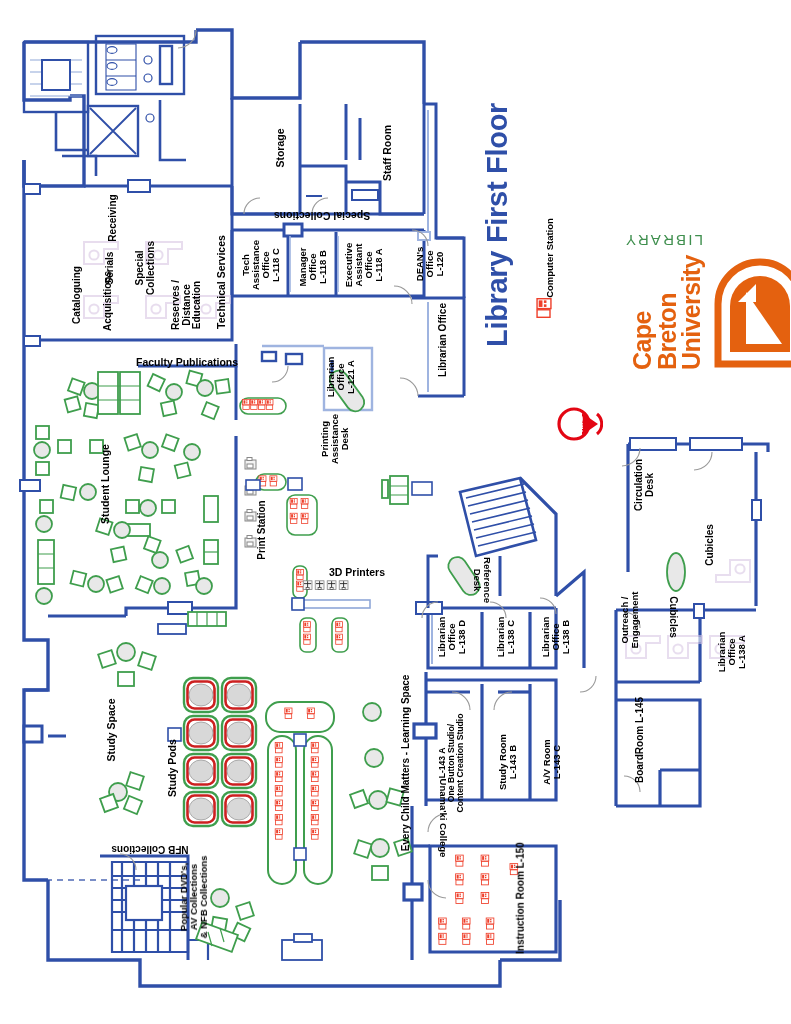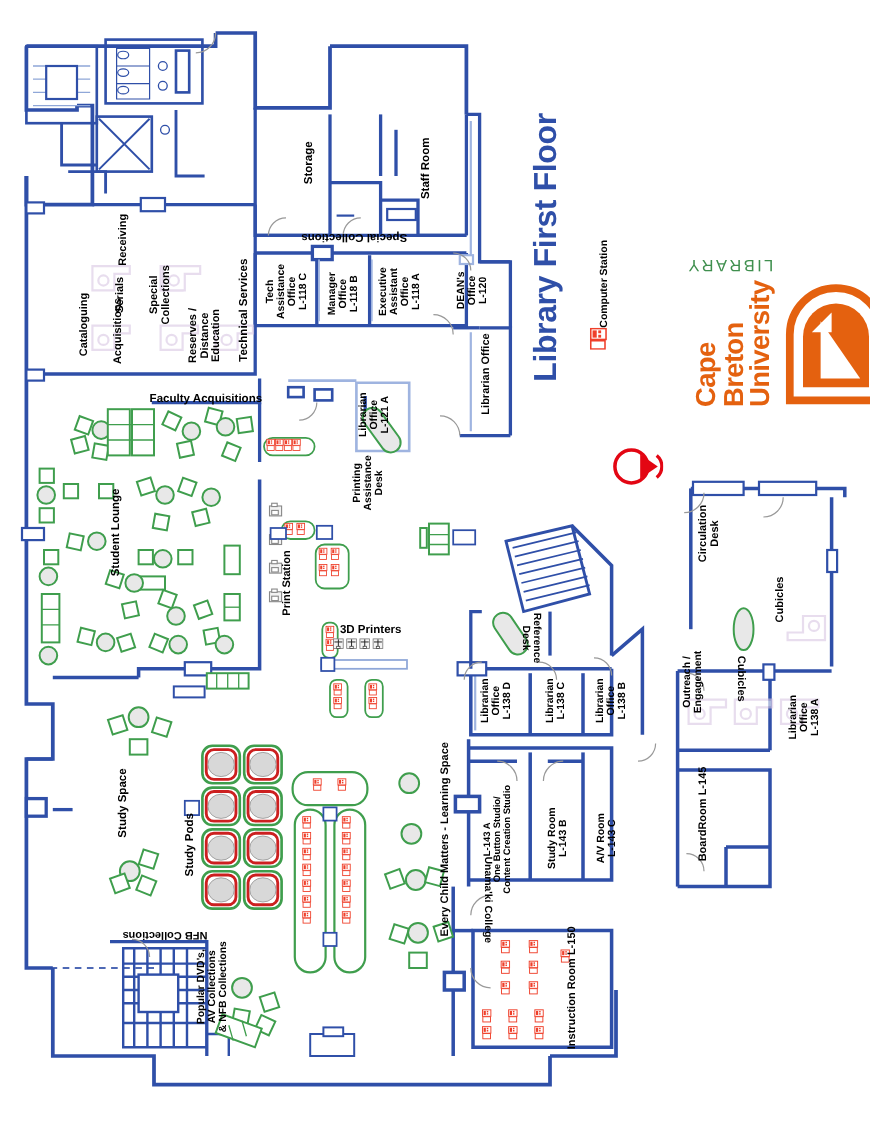--- a/index.html
+++ b/index.html
@@ -582,27 +582,27 @@
 Office
 L-118 A</div>
 <div class="lbl rot90" style="left:430px;top:264px;font-size:9.5px;text-align:center;">DEAN's
 Office
 L-120</div>
 <div class="lbl rot90" style="left:443px;top:340px;font-size:10px;">Librarian Office</div>
 <div class="lbl rot90" style="left:341px;top:377px;font-size:9.5px;text-align:center;">Librarian
 Office
 L-121 A</div>
 
-<div class="lbl" style="left:136px;top:363px;font-size:10.5px;transform:translate(0,-50%);">Faculty Acquisitions</div>
+<div class="lbl" style="left:136px;top:363px;font-size:10.5px;transform:translate(0,-50%);">Faculty Publications</div>
 <div class="lbl rot90" style="left:106px;top:484px;font-size:10.5px;">Student Lounge</div>
 <div class="lbl rot90" style="left:262px;top:530px;font-size:10px;">Print Station</div>
 <div class="lbl rot90" style="left:335px;top:439px;font-size:9.5px;text-align:center;">Printing
 Assistance
 Desk</div>
-<div class="lbl" style="left:309px;top:573px;font-size:10.5px;transform:translate(0,-50%);">3D Printers</div>
+<div class="lbl" style="left:329px;top:573px;font-size:10.5px;transform:translate(0,-50%);">3D Printers</div>
 <div class="lbl rot270" style="left:482px;top:580px;font-size:9.5px;text-align:center;">Reference
 Desk</div>
 
 <div class="lbl rot90" style="left:645px;top:485px;font-size:10px;text-align:center;">Circulation
 Desk</div>
 <div class="lbl rot90" style="left:710px;top:545px;font-size:10px;">Cubicles</div>
 <div class="lbl rot270" style="left:673px;top:617px;font-size:10px;">Cubicles</div>
 <div class="lbl rot90" style="left:630px;top:620px;font-size:9.5px;text-align:center;">Outreach /
 Engagement</div>
 <div class="lbl rot90" style="left:732px;top:652px;font-size:9.5px;text-align:center;">Librarian

